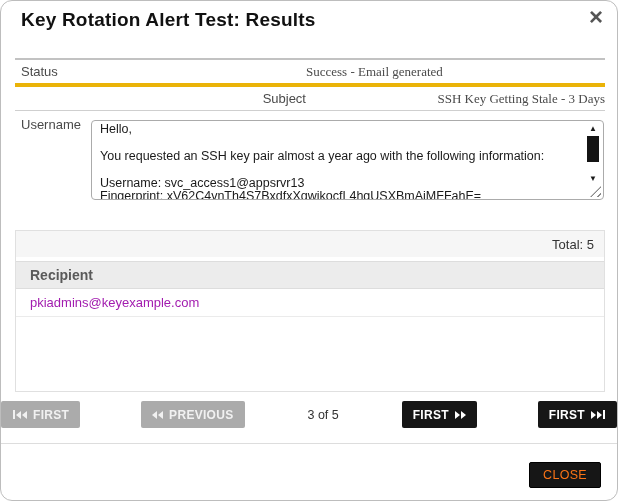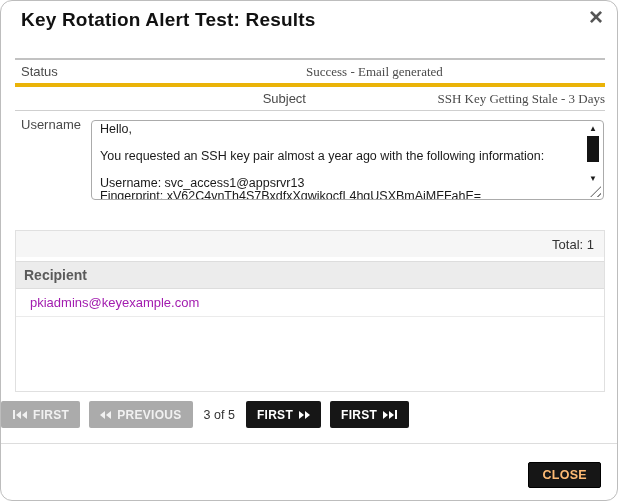--- a/index.html
+++ b/index.html
@@ -52,31 +52,31 @@
   .results{
     position:absolute;left:14px;top:229px;width:590px;height:162px;box-sizing:border-box;
     border:1px solid #e0e0e0;background:#fff;
   }
   .total-bar{
     height:26px;background:#f6f6f6;display:flex;align-items:center;justify-content:flex-end;
     padding-right:10px;font-size:13px;color:#333;margin-bottom:4px;
   }
   .col-header{
     height:26px;background:#ececec;border-top:1px solid #ddd;border-bottom:1px solid #ddd;
-    display:flex;align-items:center;padding-left:8px;
+    display:flex;align-items:center;padding-left:14px;
     font-size:14px;font-weight:bold;color:#5a5a5a;
   }
   .data-row{
     height:27px;display:flex;align-items:center;padding-left:14px;
     font-size:13px;color:#a21caf;border-bottom:1px solid #ebebeb;background:#fff;
   }
   
   .pagination{
     position:absolute;left:0;right:0;top:400px;height:27px;
-    display:flex;align-items:center;justify-content:flex-start;gap:9px;
+    display:flex;align-items:center;justify-content:space-between;gap:9px;
   }
   .pg-btn{
     height:27px;display:inline-flex;align-items:center;gap:6px;padding:0 11px;
     font-size:12px;font-weight:bold;border:none;border-radius:2px;letter-spacing:.3px;
     cursor:pointer;font-family:"Liberation Sans",sans-serif;
   }
   .pg-btn.disabled{background:#ababab;color:#f1f1f1;cursor:default;}
   .pg-btn.dark{background:#161616;color:#fff;}
   .pg-status{font-size:12.5px;color:#333;margin:0 2px;}
   
@@ -86,21 +86,21 @@
   .tri-r{border-left:5px solid currentColor;}
   .tri + .tri{margin-left:1px;}
   .ibar{width:2px;height:9px;background:currentColor;display:inline-block;}
   .icon .ibar{margin:0 1px;}
   .pg-btn.disabled .icon{color:#f1f1f1;}
   .pg-btn.dark .icon{color:#fff;}
   
   .footer-divider{position:absolute;left:0;right:0;top:442px;height:1px;background:#ddd;}
   .close-btn{
     position:absolute;right:16px;top:461px;height:26px;padding:0 13px;
-    background:#161616;color:#fdba74;font-size:12.5px;font-weight:bold;letter-spacing:.3px;
+    background:#161616;color:#f97316;font-size:12.5px;font-weight:normal;letter-spacing:.3px;
     border:1px solid #000;border-radius:2px;cursor:pointer;font-family:"Liberation Sans",sans-serif;
   }
 </style>
 </head>
 <body>
 
 <div class="modal">
 
   <div class="title">Key Rotation Alert Test: Results</div>
   <div class="close-x">×</div>
@@ -129,21 +129,21 @@
       <span class="sb-arrow">▲</span>
       <span class="sb-thumb"></span>
       <span class="sb-spacer"></span>
       <span class="sb-arrow">▼</span>
     </div>
     <div class="msg-grip"></div>
   </div>
 
   <div class="results">
     <div class="total-bar">
-      <span>Total: 1</span>
+      <span>Total: 5</span>
     </div>
     <div class="col-header">
       <span>Recipient</span>
     </div>
     <div class="data-row">
       <span>pkiadmins@keyexample.com</span>
     </div>
   </div>
 
   <div class="pagination">

